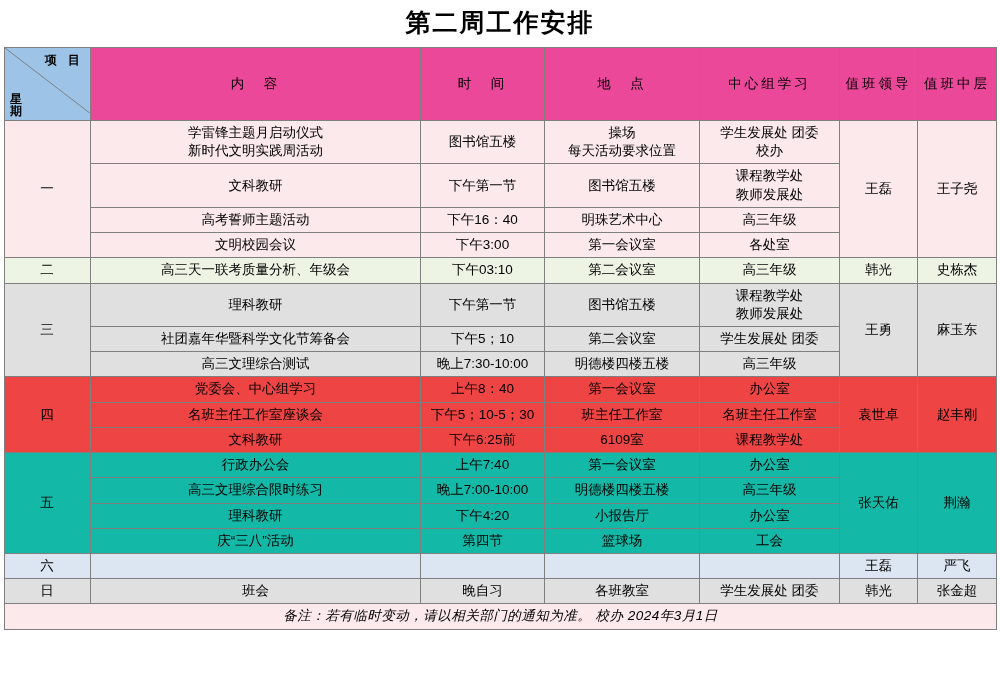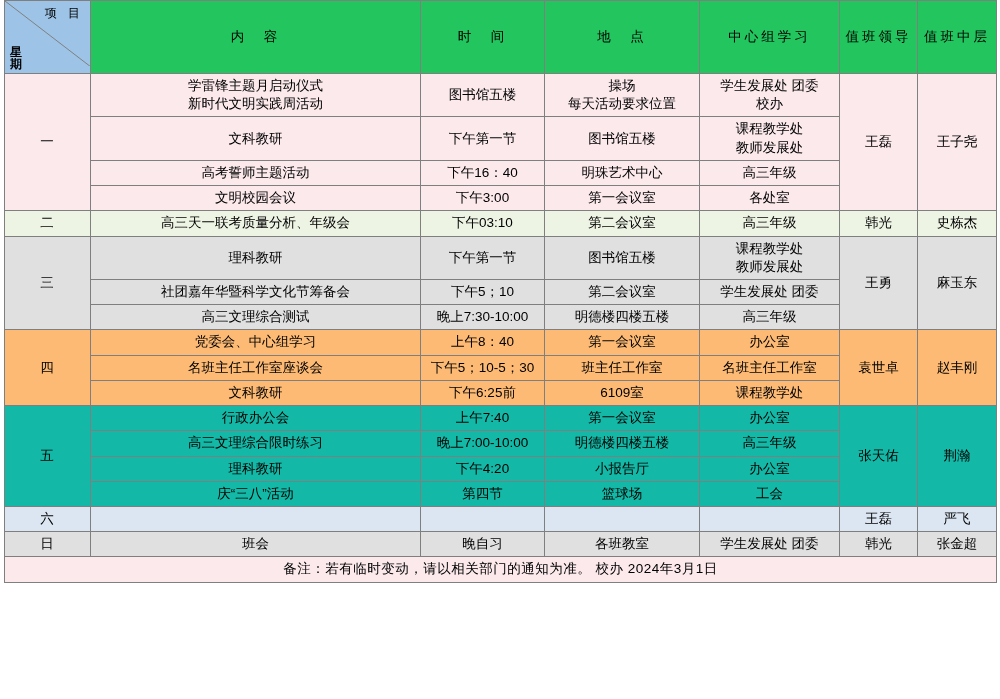--- a/index.html
+++ b/index.html
@@ -37,77 +37,79 @@
   
   col.c-day{width:86px;}
   col.c-content{width:330px;}
   col.c-time{width:124px;}
   col.c-place{width:155px;}
   col.c-dept{width:140px;}
   col.c-leader{width:78px;}
   col.c-mid{width:79px;}
 
   thead td{
-    background:#22c55e;
+    background:#ec4899;
     font-weight:bold;
     font-size:15px;
     letter-spacing:3px;
     height:66px;
   }
   
   .corner{
     position:relative;
     background:#9dc3e6;
     padding:0;
     height:66px;
   }
   .corner .diag{
     position:absolute;inset:0;
   }
   .corner .lbl-item{
     position:absolute;
     top:4px;right:6px;
     font-size:12px;
-    font-weight:normal;
+    font-weight:bold;
     letter-spacing:4px;
   }
   .corner .lbl-day{
     position:absolute;
     bottom:2px;left:5px;
     font-size:12px;
     font-weight:bold;
     line-height:1.05;
     text-align:left;
   }
   .daycell{
     font-size:15px;
     letter-spacing:1px;
   }
   
   .g-mon td{background:#fbe9ec;}
   .g-tue td{background:#eef4e4;}
   .g-wed td{background:#e0e0e0;}
-  .g-thu td{background:#fdba74;}
+  .g-thu td{background:#ef4444;}
   .g-fri td{background:#14b8a6;}
   .g-sat td{background:#dce6f2;}
   .g-sun td{background:#e0e0e0;}
 
   .footer-row td{
     background:#fbe9ec;
     font-size:13.5px;
     letter-spacing:0.5px;
     padding:5px 2px;
+    font-style:italic;
   }
   .two-line{white-space:pre-line;}
 </style>
 </head>
 <body>
 
 <div class="page">
 
+  <div class="title">第二周工作安排</div>
 
   <table class="sched">
     <colgroup>
       <col class="c-day">
         <col class="c-content">
         <col class="c-time">
         <col class="c-place">
         <col class="c-dept">
         <col class="c-leader">
         <col class="c-mid">

